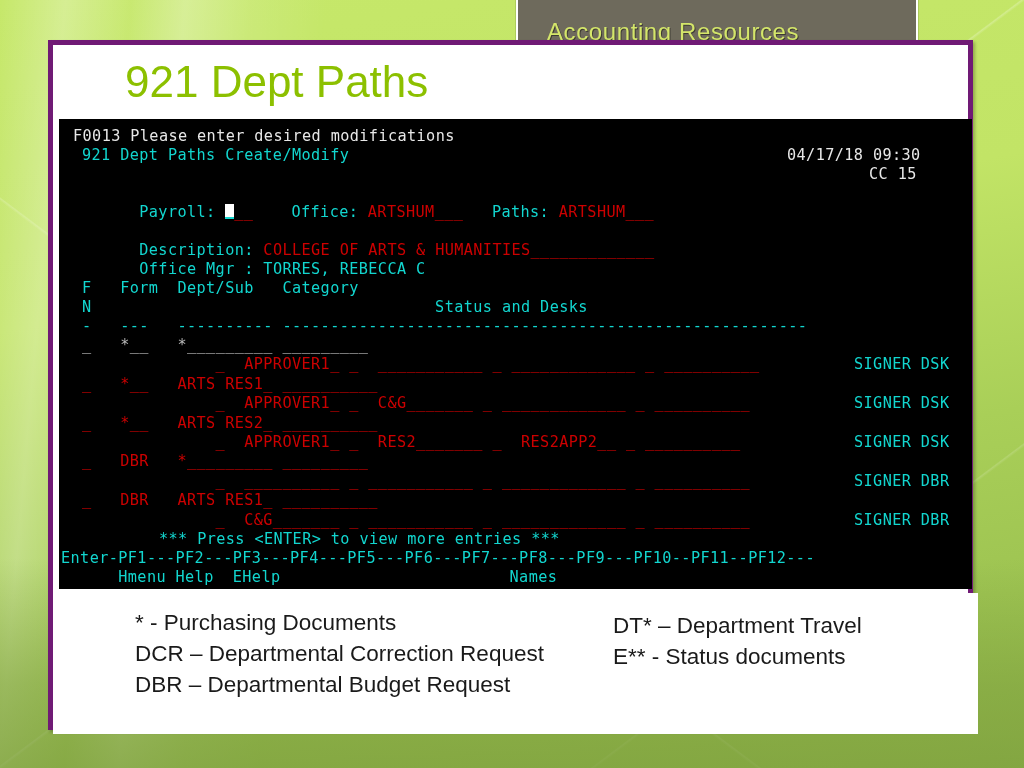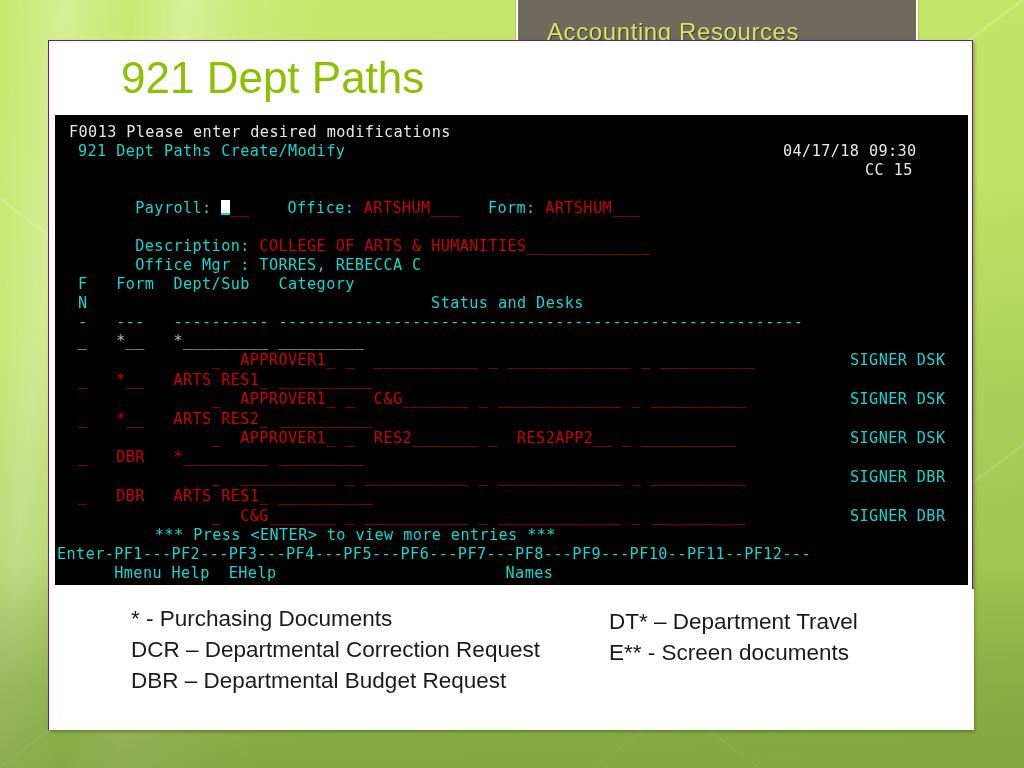--- a/index.html
+++ b/index.html
@@ -61,21 +61,21 @@
     color: #d4e66a;
     text-shadow: 1px 1px 0 rgba(0,0,0,.45);
     white-space: nowrap;
   }
 
   
   #card {
     position: absolute;
     left: 48px; top: 40px; width: 925px; height: 690px;
     background: #ffffff;
-    border: 1px solid #701a75;
+    border: 5px solid #701a75;
     box-shadow: 2px 2px 3px rgba(0,0,0,.25);
   }
 
   #slide-title {
     position: absolute;
     left: 72px; top: 12px;
     font-size: 44px;
     font-weight: 400;
     color: #8cc000;
     letter-spacing: 0px;
@@ -148,21 +148,21 @@
 
     <div class="trow wh" style="left:14px; top:8px;">F0013 Please enter desired modifications</div>
 
     <div class="trow cy" style="left:23px; top:27px;">921 Dept Paths Create/Modify</div>
 
     <div class="trow wh" style="left:728px; top:27px;">04/17/18 09:30</div>
     <div class="trow wh" style="left:810px; top:46px;">CC 15</div>
 
     
     <div class="trow" style="left:23px; top:65px;">
-      <span class="cy">Payroll:</span><span> </span><span id="screen-cursor"></span><span class="rd">__</span><span>    </span><span class="cy">Office:</span><span> </span><span class="rd">ARTSHUM</span><span class="rd">___</span><span>   </span><span class="cy">Form:</span><span> </span><span class="rd">ARTSHUM</span><span class="rd">___</span>
+      <span class="cy">Payroll:</span><span> </span><span id="screen-cursor"></span><span class="rd">__</span><span>    </span><span class="cy">Office:</span><span> </span><span class="rd">ARTSHUM</span><span class="rd">___</span><span>   </span><span class="cy">Paths:</span><span> </span><span class="rd">ARTSHUM</span><span class="rd">___</span>
     </div>
 
     <div class="trow" style="left:23px; top:103px;text-align:center;">
       <span class="cy">Description:</span><span> </span><span class="rd">COLLEGE OF ARTS &amp; HUMANITIES</span><span class="rd">_____________</span>
     </div>
 
     <div class="trow" style="left:23px; top:122px;">
       <span class="cy">Office Mgr :</span><span> </span><span class="cy">TORRES, REBECCA C</span>
     </div>
 
@@ -181,17 +181,17 @@
   </div>
 
   <div id="legend">
     <div class="legend-col" id="legend-left">
       <div class="legend-line">* - Purchasing Documents</div>
       <div class="legend-line">DCR – Departmental Correction Request</div>
       <div class="legend-line">DBR – Departmental Budget Request</div>
     </div>
     <div class="legend-col" id="legend-right">
       <div class="legend-line">DT* – Department Travel</div>
-      <div class="legend-line">E** - Screen documents</div>
+      <div class="legend-line">E** - Status documents</div>
     </div>
   </div>
 
 </div>
 
 </body></html>

